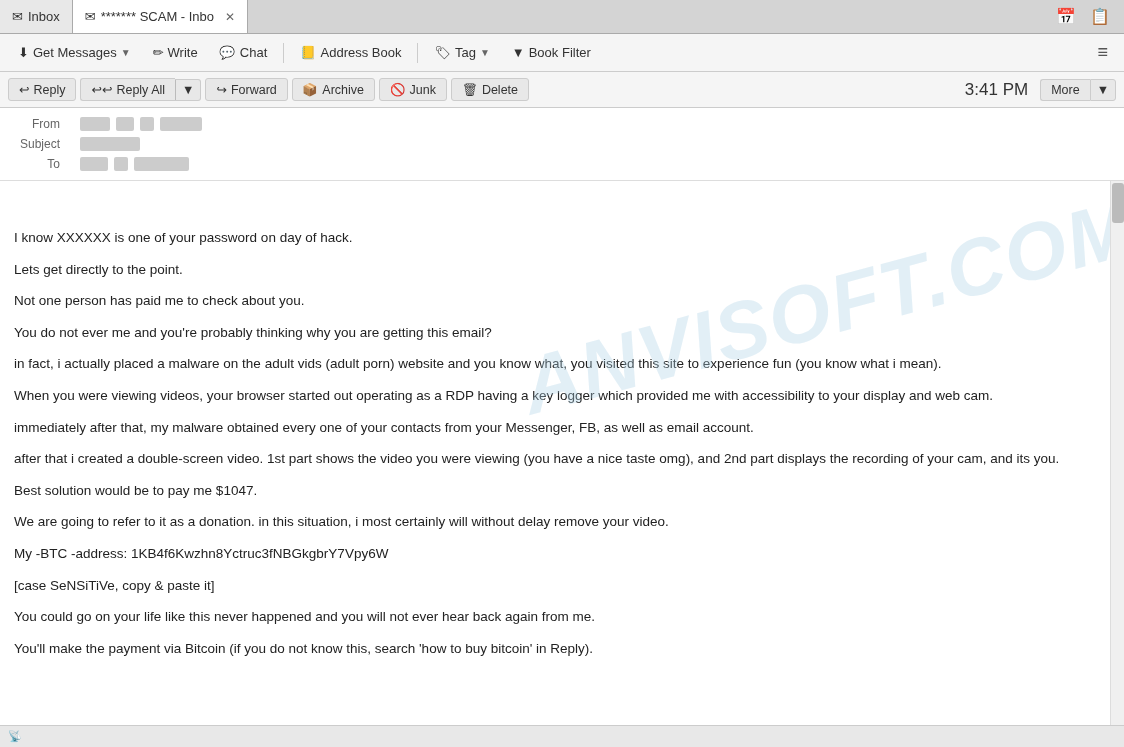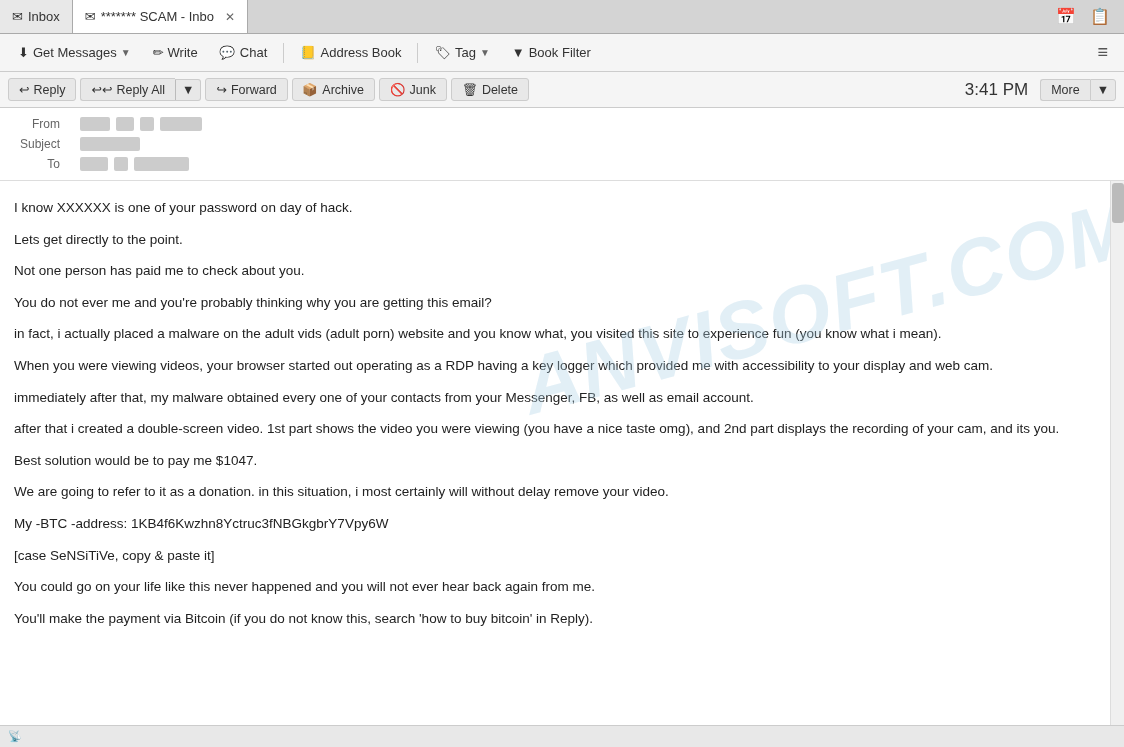--- a/index.html
+++ b/index.html
@@ -174,20 +174,21 @@
       flex: 1;
       overflow-y: auto;
       padding: 16px 14px;
       position: relative;
     }
     .email-body {
       font-size: 13.5px;
       line-height: 1.6;
       color: #222;
       max-width: 1060px;
+      margin-top: 30px;
     }
     .email-body p { margin-bottom: 10px; }
 
     
     .watermark {
       position: absolute;
       top: 80px;
       right: -20px;
       font-size: 80px;
       font-weight: bold;

